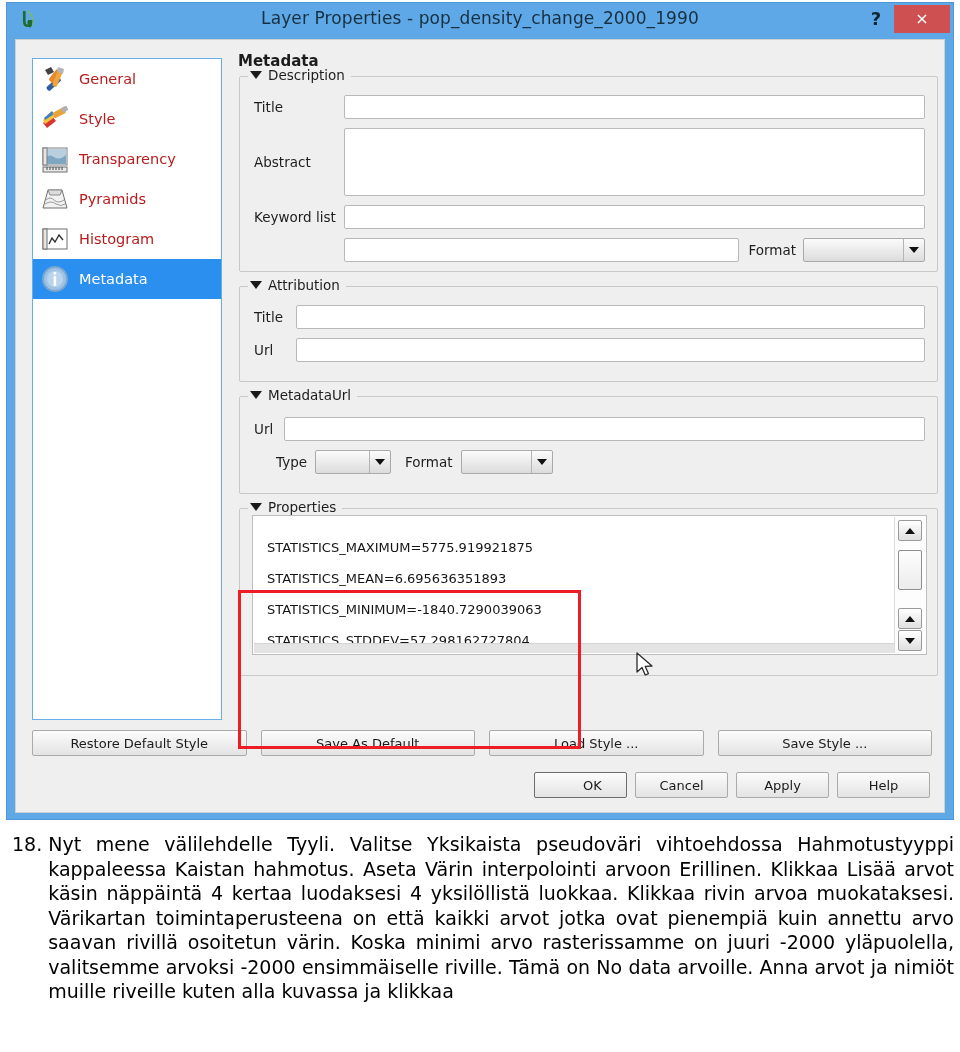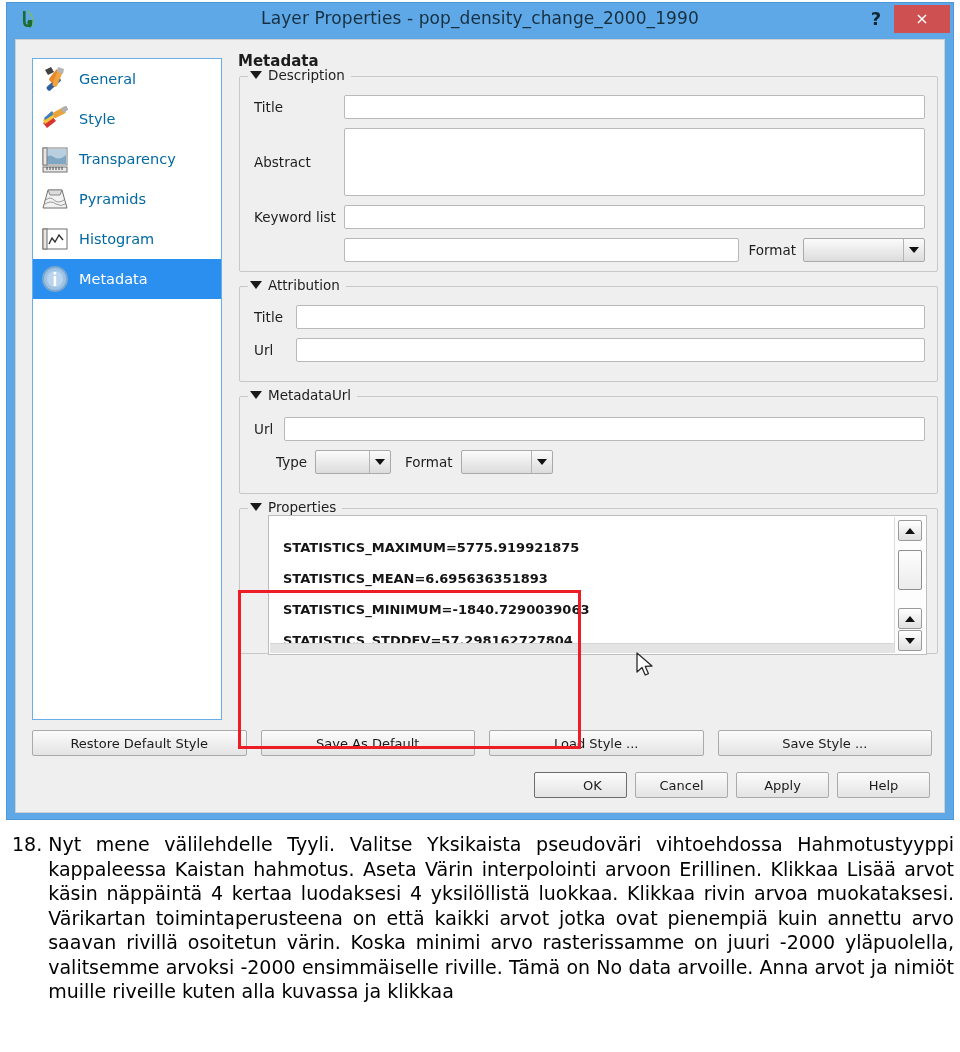--- a/index.html
+++ b/index.html
@@ -114,21 +114,21 @@
   }
   .side-item .ico {
     width: 32px;
     height: 32px;
     margin-right: 8px;
     flex: 0 0 32px;
     position: relative;
   }
   .side-item .lbl {
     font-size: 14.5px;
-    color: #0369a1;
+    color: #b91c1c;
     font-family: "DejaVu Sans", sans-serif;
   }
   .side-item.selected .lbl { color: #ffffff; }
 
   
   #content {
     position: absolute;
     left: 215px;
     top: 12px;
     width: 707px;
@@ -224,21 +224,20 @@
   }
 
   
   #props-box {
     position: relative;
     margin: 6px 10px 8px 12px;
     height: 140px;
     background: #ffffff;
     border: 1px solid #bdbdbd;
     box-sizing: border-box;
-    font-weight: bold;
   }
   #props-text {
     position: absolute;
     left: 14px;
     top: 16px;
     right: 46px;
     font-size: 13px;
     color: #151515;
     font-family: "DejaVu Sans", sans-serif;
     line-height: 31px;
@@ -565,21 +564,21 @@
             <span class="combo" style="width:92px;">
               <span class="cfield"></span>
               <span class="carrow">
                   <i></i>
                 </span>
             </span>
           </div>
         </div>
       </div>
 
-      <div class="group" style="height:146px;padding-left:16px;">
+      <div class="group" style="height:168px;">
         <div class="g-title">
           <span class="tri"></span>
           <span>Properties</span>
         </div>
 
         <div id="props-box">
           <div id="props-text">STATISTICS_MAXIMUM=5775.919921875
 STATISTICS_MEAN=6.695636351893
 STATISTICS_MINIMUM=-1840.7290039063
 STATISTICS_STDDEV=57.298162727804</div>

